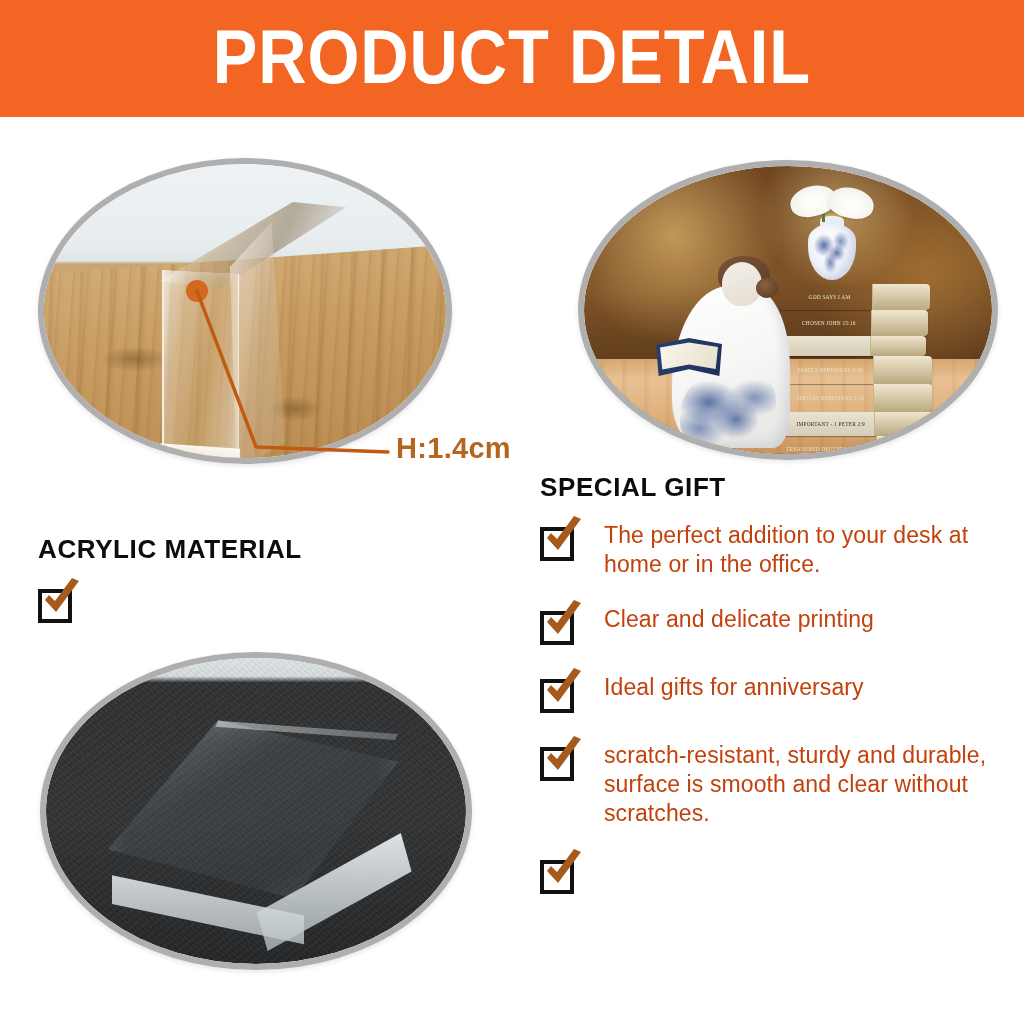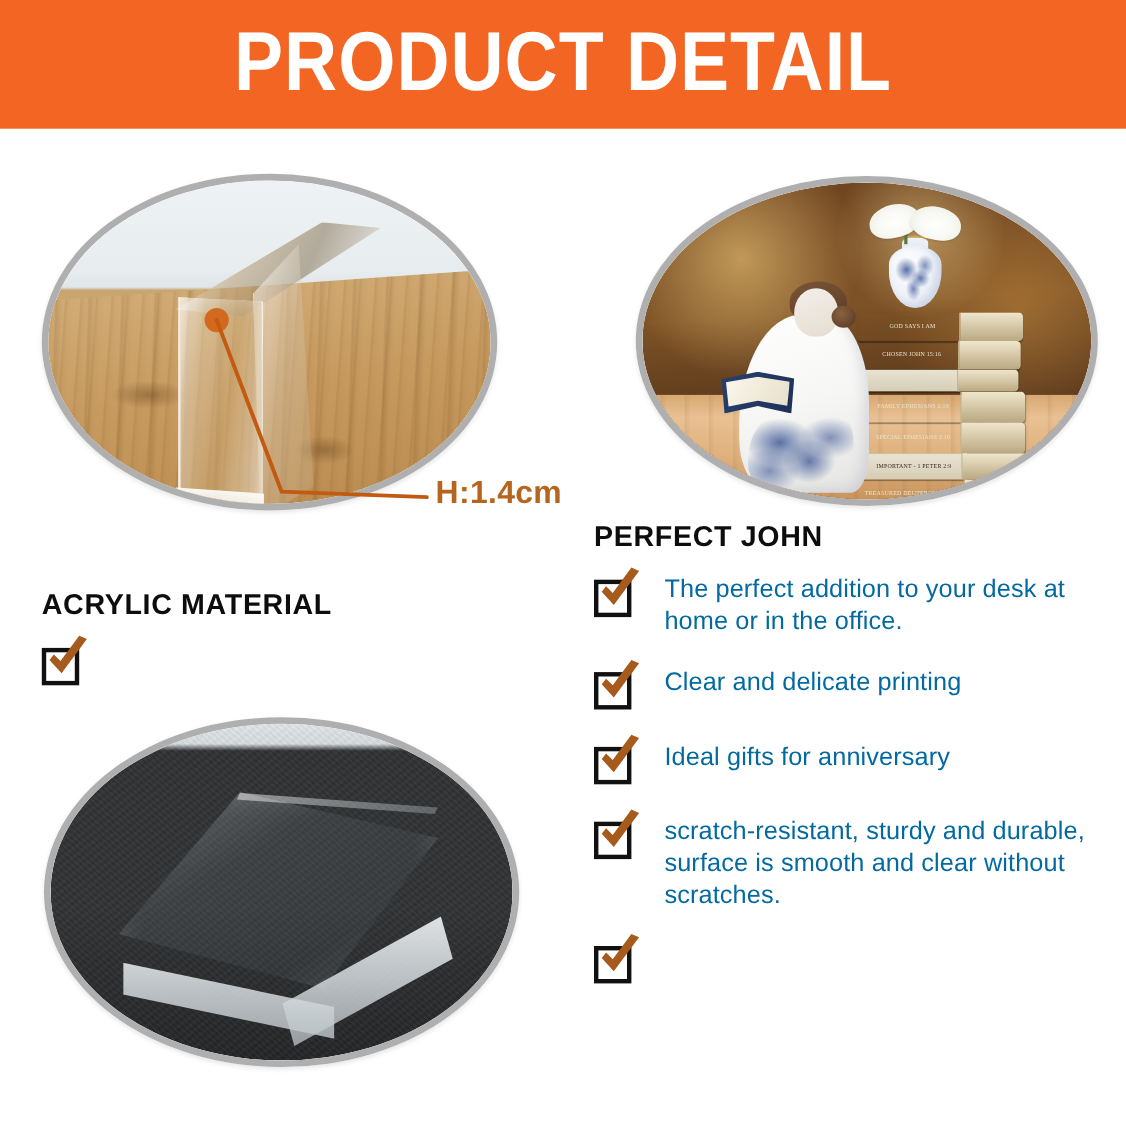--- a/index.html
+++ b/index.html
@@ -422,21 +422,21 @@
     background: #ffffff;
   }
   .check .tick {
     position: absolute;
     left: -2px; top: -10px;
     width: 48px; height: 48px;
   }
   .feature-text {
     font-size: 23px;
     line-height: 29px;
-    color: #0369a1;
+    color: #c2410c;
     letter-spacing: 0.1px;
   }
   #section-acrylic .feature-text { font-size: 24px; }
 </style>
 </head>
 <body>
 
 <div class="banner">
   <div class="banner-title">PRODUCT DETAIL</div>
 </div>
@@ -534,21 +534,21 @@
         <span class="box"></span>
         <svg class="tick" viewBox="0 0 48 48">
           <path d="M9 25 L20 37 L43 6 L36 3 L19 26 L13 20 Z" fill="#A65A1B"></path>
         </svg>
       </span>
     </li>
   </ul>
 </div>
 
 <div class="section" id="section-gift">
-  <h2 class="section-title">PERFECT JOHN</h2>
+  <h2 class="section-title">SPECIAL GIFT</h2>
   <ul class="feature-list">
     <li class="feature-item">
       <span class="check">
         <span class="box"></span>
         <svg class="tick" viewBox="0 0 48 48">
           <path d="M9 25 L20 37 L43 6 L36 3 L19 26 L13 20 Z" fill="#A65A1B"></path>
         </svg>
       </span>
       <span class="feature-text">The perfect addition to your desk at home or in the office.</span>
     </li>

